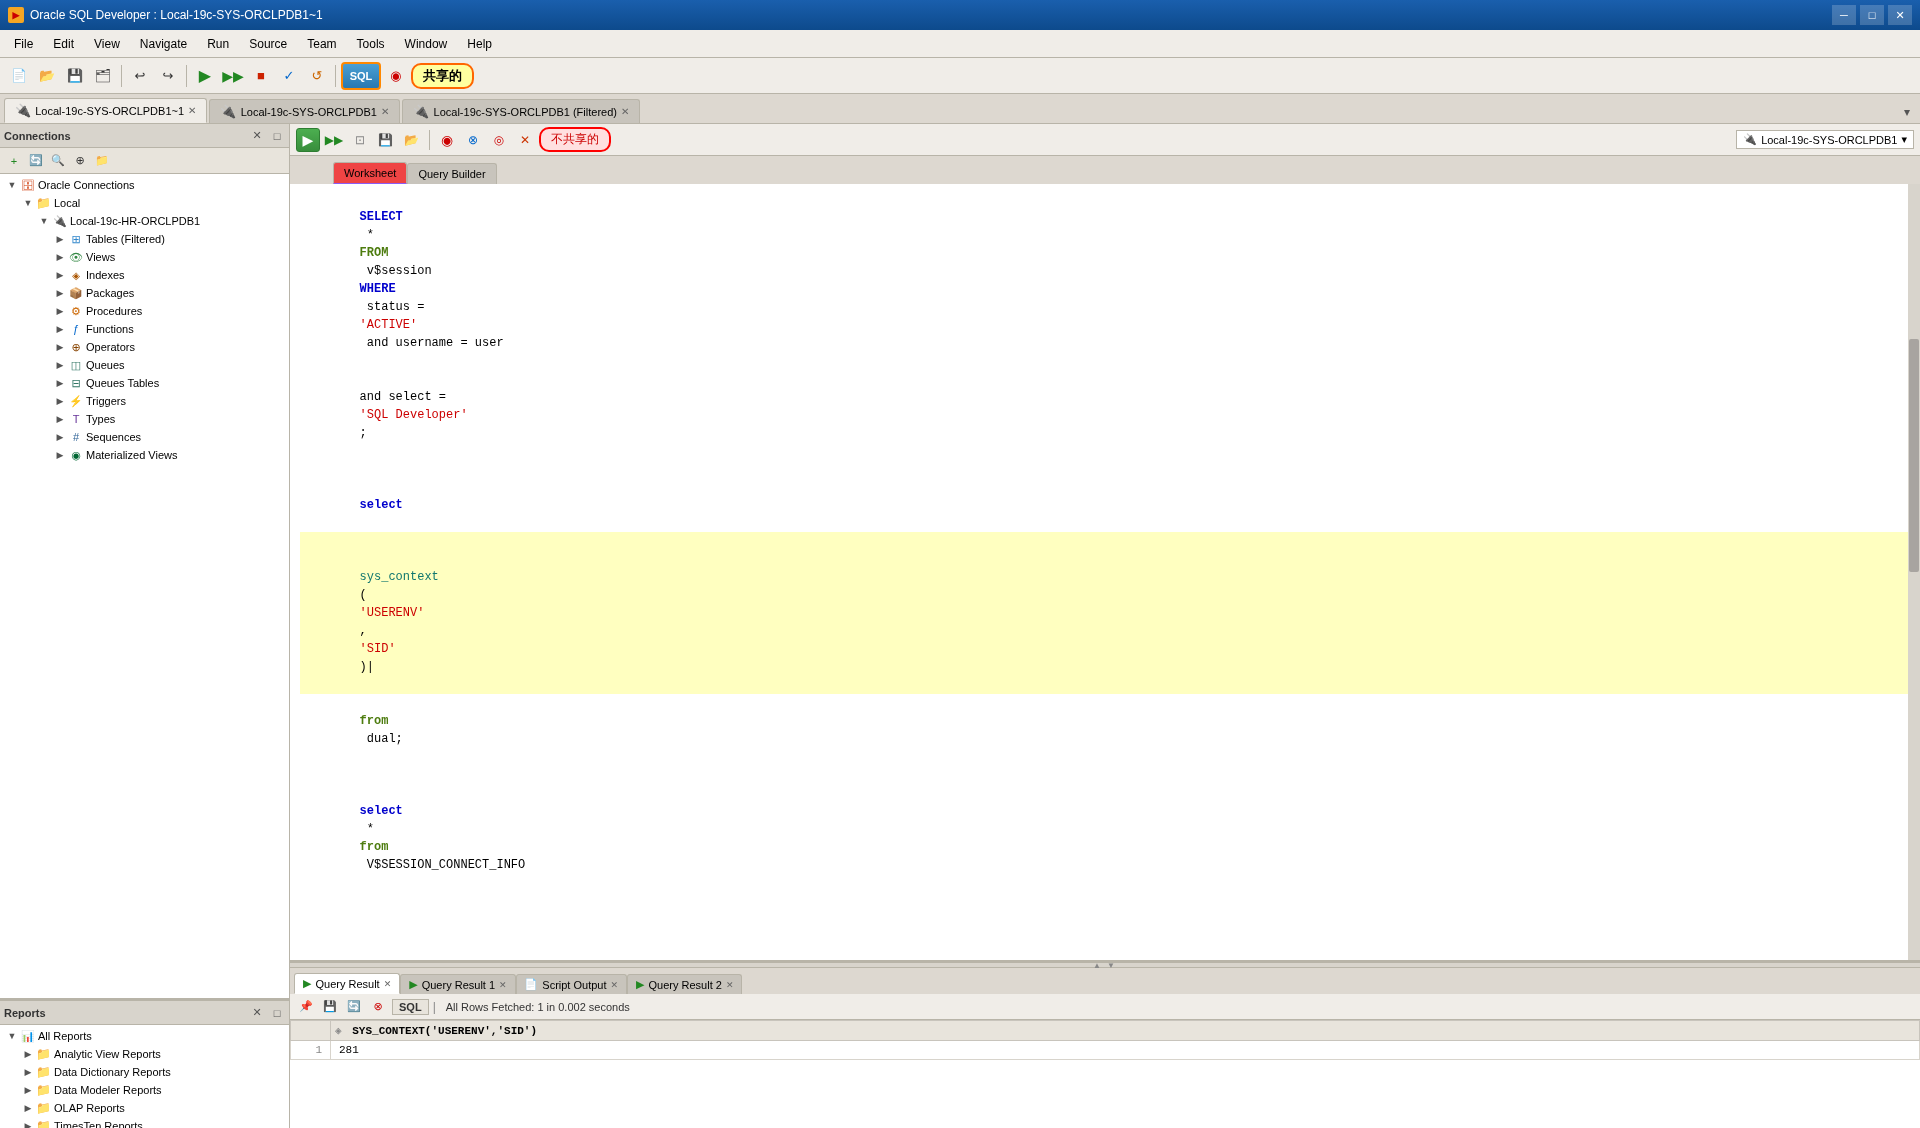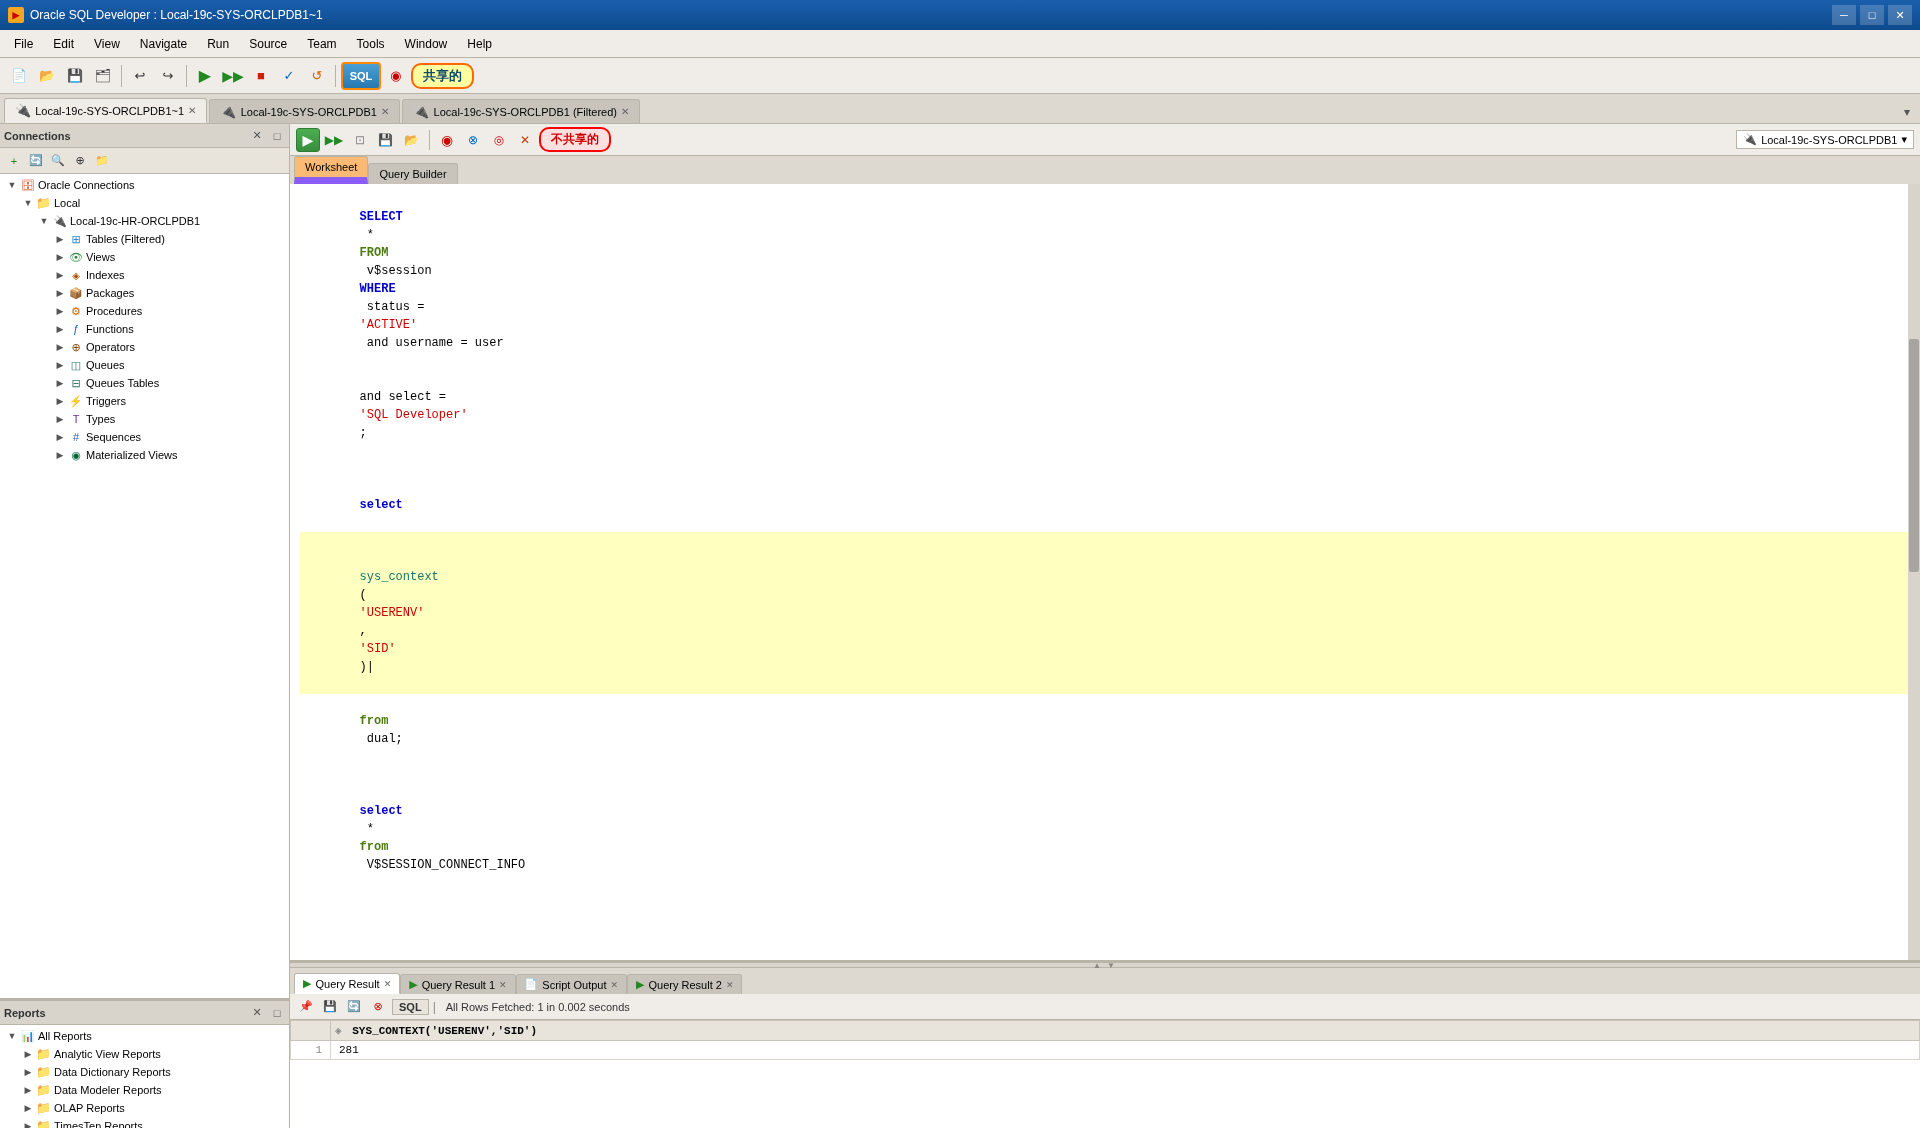--- a/index.html
+++ b/index.html
@@ -68,21 +68,21 @@
       font-weight: bold;
       cursor: pointer;
       display: flex; align-items: center; justify-content: center;
     }
     .tb-shared-label {
       background: #ffffa0;
       border: 2px solid #ff6600;
       border-radius: 10px;
       padding: 2px 10px;
       font-size: 13px;
-      color: #0c4a6e;
+      color: #000000;
       font-weight: bold;
     }
 
     
     #conn-tabs-area {
       height: 30px;
       background: #ddd8d0;
       display: flex;
       align-items: flex-end;
       padding: 0 4px;
@@ -247,22 +247,23 @@
     .editor-tab {
       padding: 4px 10px;
       background: #c8c4bc;
       border: 1px solid #b8b4a8;
       border-bottom: none;
       border-radius: 3px 3px 0 0;
       font-size: 11px;
       cursor: pointer;
     }
     .editor-tab.active {
-      background: #fdba74;
-      border-bottom: 7px solid #8b5cf6;
+      background: #ef4444;
+      border-bottom: 1px solid #8b5cf6;
+      margin-left: 39px;
     }
 
     
     #sql-toolbar {
       height: 32px;
       background: #f0ede8;
       display: flex;
       align-items: center;
       padding: 2px 6px;
       gap: 2px;
@@ -287,21 +288,21 @@
       cursor: pointer;
       display: flex; align-items: center; justify-content: center;
     }
     .sql-unshared-label {
       background: #ffe0e0;
       border: 2px solid #ff0000;
       border-radius: 10px;
       padding: 2px 10px;
       font-size: 12px;
       color: #cc0000;
-      font-weight: bold;
+      font-weight: normal;
     }
     .conn-selector {
       margin-left: auto;
       background: white;
       border: 1px solid #b8b4a8;
       padding: 2px 6px;
       font-size: 11px;
       display: flex; align-items: center; gap: 4px;
     }
 

